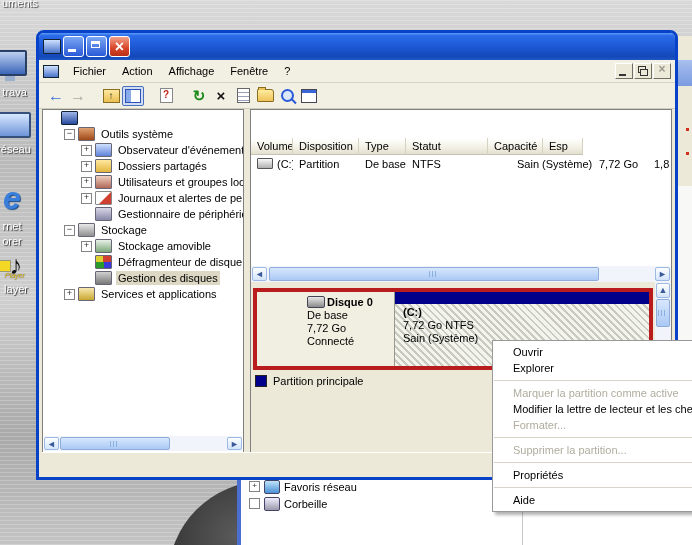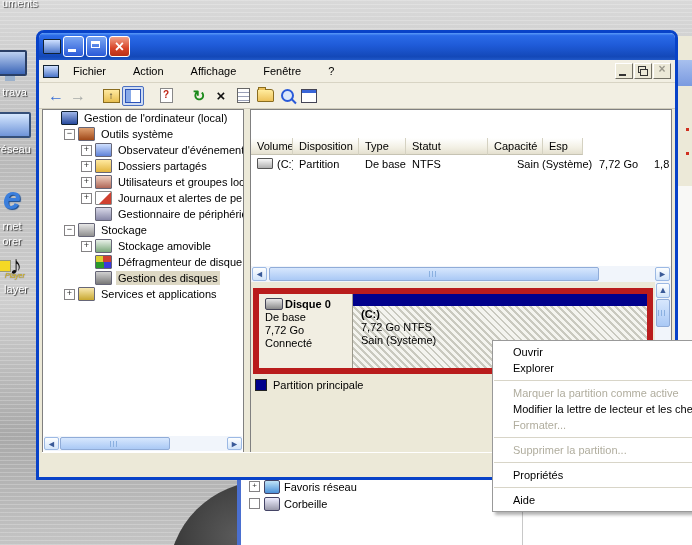--- a/index.html
+++ b/index.html
@@ -156,21 +156,21 @@
     border-bottom:1px solid #c6c3b3;padding:2px 0 0 6px;box-sizing:border-box;white-space:nowrap;overflow:hidden;flex:0 0 auto;}
   .list-row{display:flex;height:18px;align-items:center;}
   .lcell{padding-left:6px;box-sizing:border-box;white-space:nowrap;overflow:hidden;flex:0 0 auto;}
   .vol-icon{display:inline-block;width:14px;height:9px;border:1px solid #555;border-radius:1px;
     background:linear-gradient(#f8f8f8,#b0b0b0);vertical-align:-1px;margin-right:4px;}
   .rp-hscroll{height:16px;}
 
   
   .graph-view{flex:1;position:relative;background:#ece9d8;overflow:hidden;}
   .graph-rows{position:absolute;left:2px;right:18px;top:6px;}
-  .g-row{display:flex;border:6px solid #b91c1c;background:#f1eee2;margin-bottom:5px;}
+  .g-row{display:flex;border:4px solid #b91c1c;background:#f1eee2;margin-bottom:5px;padding-left:44px;}
   .g-info{width:94px;flex:0 0 auto;border-right:1px solid #9a988c;padding:4px 2px 4px 6px;box-sizing:border-box;}
   .g-title{font-weight:bold;display:flex;align-items:center;gap:2px;}
   .g-line{margin:1px 0 0 0;}
   .gicon-disk{display:inline-block;width:16px;height:10px;border:1px solid #445;border-radius:2px;
     background:linear-gradient(#e8e8e8,#8a8a8a);}
   .gicon-cdrom{display:inline-block;width:13px;height:13px;border-radius:50%;
     background:radial-gradient(circle,#fff 18%,#cfd8e8 45%,#8fa3c0);border:1px solid #778;}
   .g-bar{flex:1;display:flex;flex-direction:column;background:#fff;}
   .p-strip{height:12px;}
   .p-body{flex:1;padding:2px 0 0 8px;
@@ -252,21 +252,21 @@
 
     <div class="titlebar">
       <span class="title-icon"></span>
       <span class="wbtn wb-min"></span>
       <span class="wbtn wb-max"></span>
       <span class="wbtn wb-close"></span>
     </div>
 
     <div class="menubar">
       <span class="mb-icon"></span>
-      <span id="menu-items" style="display:flex;gap:11px;">
+      <span id="menu-items" style="display:flex;">
           <span class="menu-item">Fichier</span>
           <span class="menu-item">Action</span>
           <span class="menu-item">Affichage</span>
           <span class="menu-item">Fenêtre</span>
           <span class="menu-item">?</span>
         </span>
       <span class="mdi-group">
         <span class="mdi-btn mdi-min"></span>
         <span class="mdi-btn mdi-restore"></span>
         <span class="mdi-btn mdi-close"></span>
@@ -309,21 +309,20 @@
         </span>
       </div>
 
     <div class="client">
 
       <div class="tree-pane">
         <div id="tree-items">
             <div class="tree-row" style="padding-left: 4px;">
               <span class="texp none"></span>
               <span class="ticon ticon-computer"></span>
-              <span class="tlabel">Gestion de l'ordinateur (local)</span>
             </div>
             <div class="tree-row" style="padding-left: 21px;">
               <span class="texp">−</span>
               <span class="ticon ticon-tools"></span>
               <span class="tlabel">Outils système</span>
             </div>
             <div class="tree-row" style="padding-left: 38px;">
               <span class="texp">+</span>
               <span class="ticon ticon-event-viewer"></span>
               <span class="tlabel">Observateur d'événements</span>

